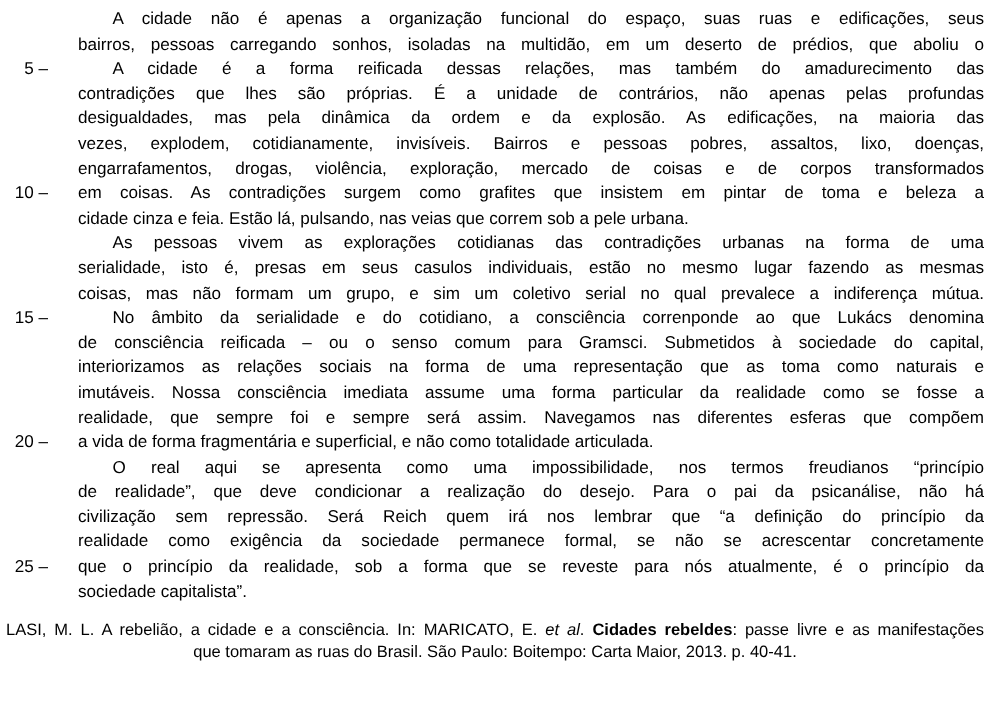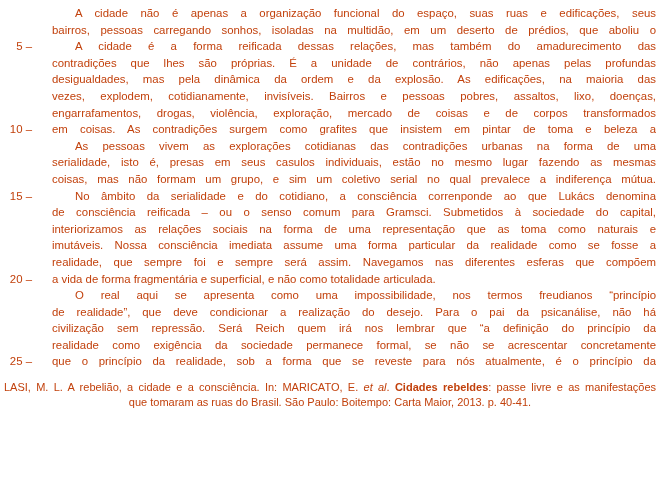--- a/index.html
+++ b/index.html
@@ -9,21 +9,21 @@
   }
   .page {
     position: relative;
     width: 660px;
     height: 478px;
     overflow: hidden;
     box-sizing: border-box;
     padding-top: 5px;
     background: #ffffff;
     font-family: "Liberation Sans", "DejaVu Sans", sans-serif;
-    color: #c2410c;
+    color: #000000;
   }
   .body-text { width: 660px; }
   .line {
     display: flex;
     height: 16.6px;
     line-height: 16.6px;
     font-size: 11.4px;
     white-space: normal;
   }
   .gutter {
@@ -84,20 +84,24 @@
       <div class="line">
         <span class="gutter"></span>
         <span class="ltext fill">engarrafamentos, drogas, violência, exploração, mercado de coisas e de corpos transformados</span>
       </div>
       <div class="line">
         <span class="gutter">10 –</span>
         <span class="ltext fill">em coisas. As contradições surgem como grafites que insistem em pintar de toma e beleza a</span>
       </div>
       <div class="line">
         <span class="gutter"></span>
+        <span class="ltext rag">cidade cinza e feia. Estão lá, pulsando, nas veias que correm sob a pele urbana.</span>
+      </div>
+      <div class="line">
+        <span class="gutter"></span>
         <span class="ltext fill ind">As pessoas vivem as explorações cotidianas das contradições urbanas na forma de uma</span>
       </div>
       <div class="line">
         <span class="gutter"></span>
         <span class="ltext fill">serialidade, isto é, presas em seus casulos individuais, estão no mesmo lugar fazendo as mesmas</span>
       </div>
       <div class="line">
         <span class="gutter"></span>
         <span class="ltext fill">coisas, mas não formam um grupo, e sim um coletivo serial no qual prevalece a indiferença mútua.</span>
       </div>
@@ -138,18 +142,22 @@
         <span class="ltext fill">civilização sem repressão. Será Reich quem irá nos lembrar que “a definição do princípio da</span>
       </div>
       <div class="line">
         <span class="gutter"></span>
         <span class="ltext fill">realidade como exigência da sociedade permanece formal, se não se acrescentar concretamente</span>
       </div>
       <div class="line">
         <span class="gutter">25 –</span>
         <span class="ltext fill">que o princípio da realidade, sob a forma que se reveste para nós atualmente, é o princípio da</span>
       </div>
+      <div class="line">
+        <span class="gutter"></span>
+        <span class="ltext rag">sociedade capitalista”.</span>
+      </div>
     </div>
   <div class="citation">
     <div class="cit-l1" id="cit-line1"><span class="">LASI, M. L. A rebelião, a cidade e a consciência. In: MARICATO, E. </span><span class="it">et al</span><span class="">. </span><span class="bd">Cidades rebeldes</span><span class="">: passe livre e as manifestações</span></div>
     <div class="cit-l2">que tomaram as ruas do Brasil. São Paulo: Boitempo: Carta Maior, 2013. p. 40-41.</div>
   </div>
 </div>
 
 </body></html>

